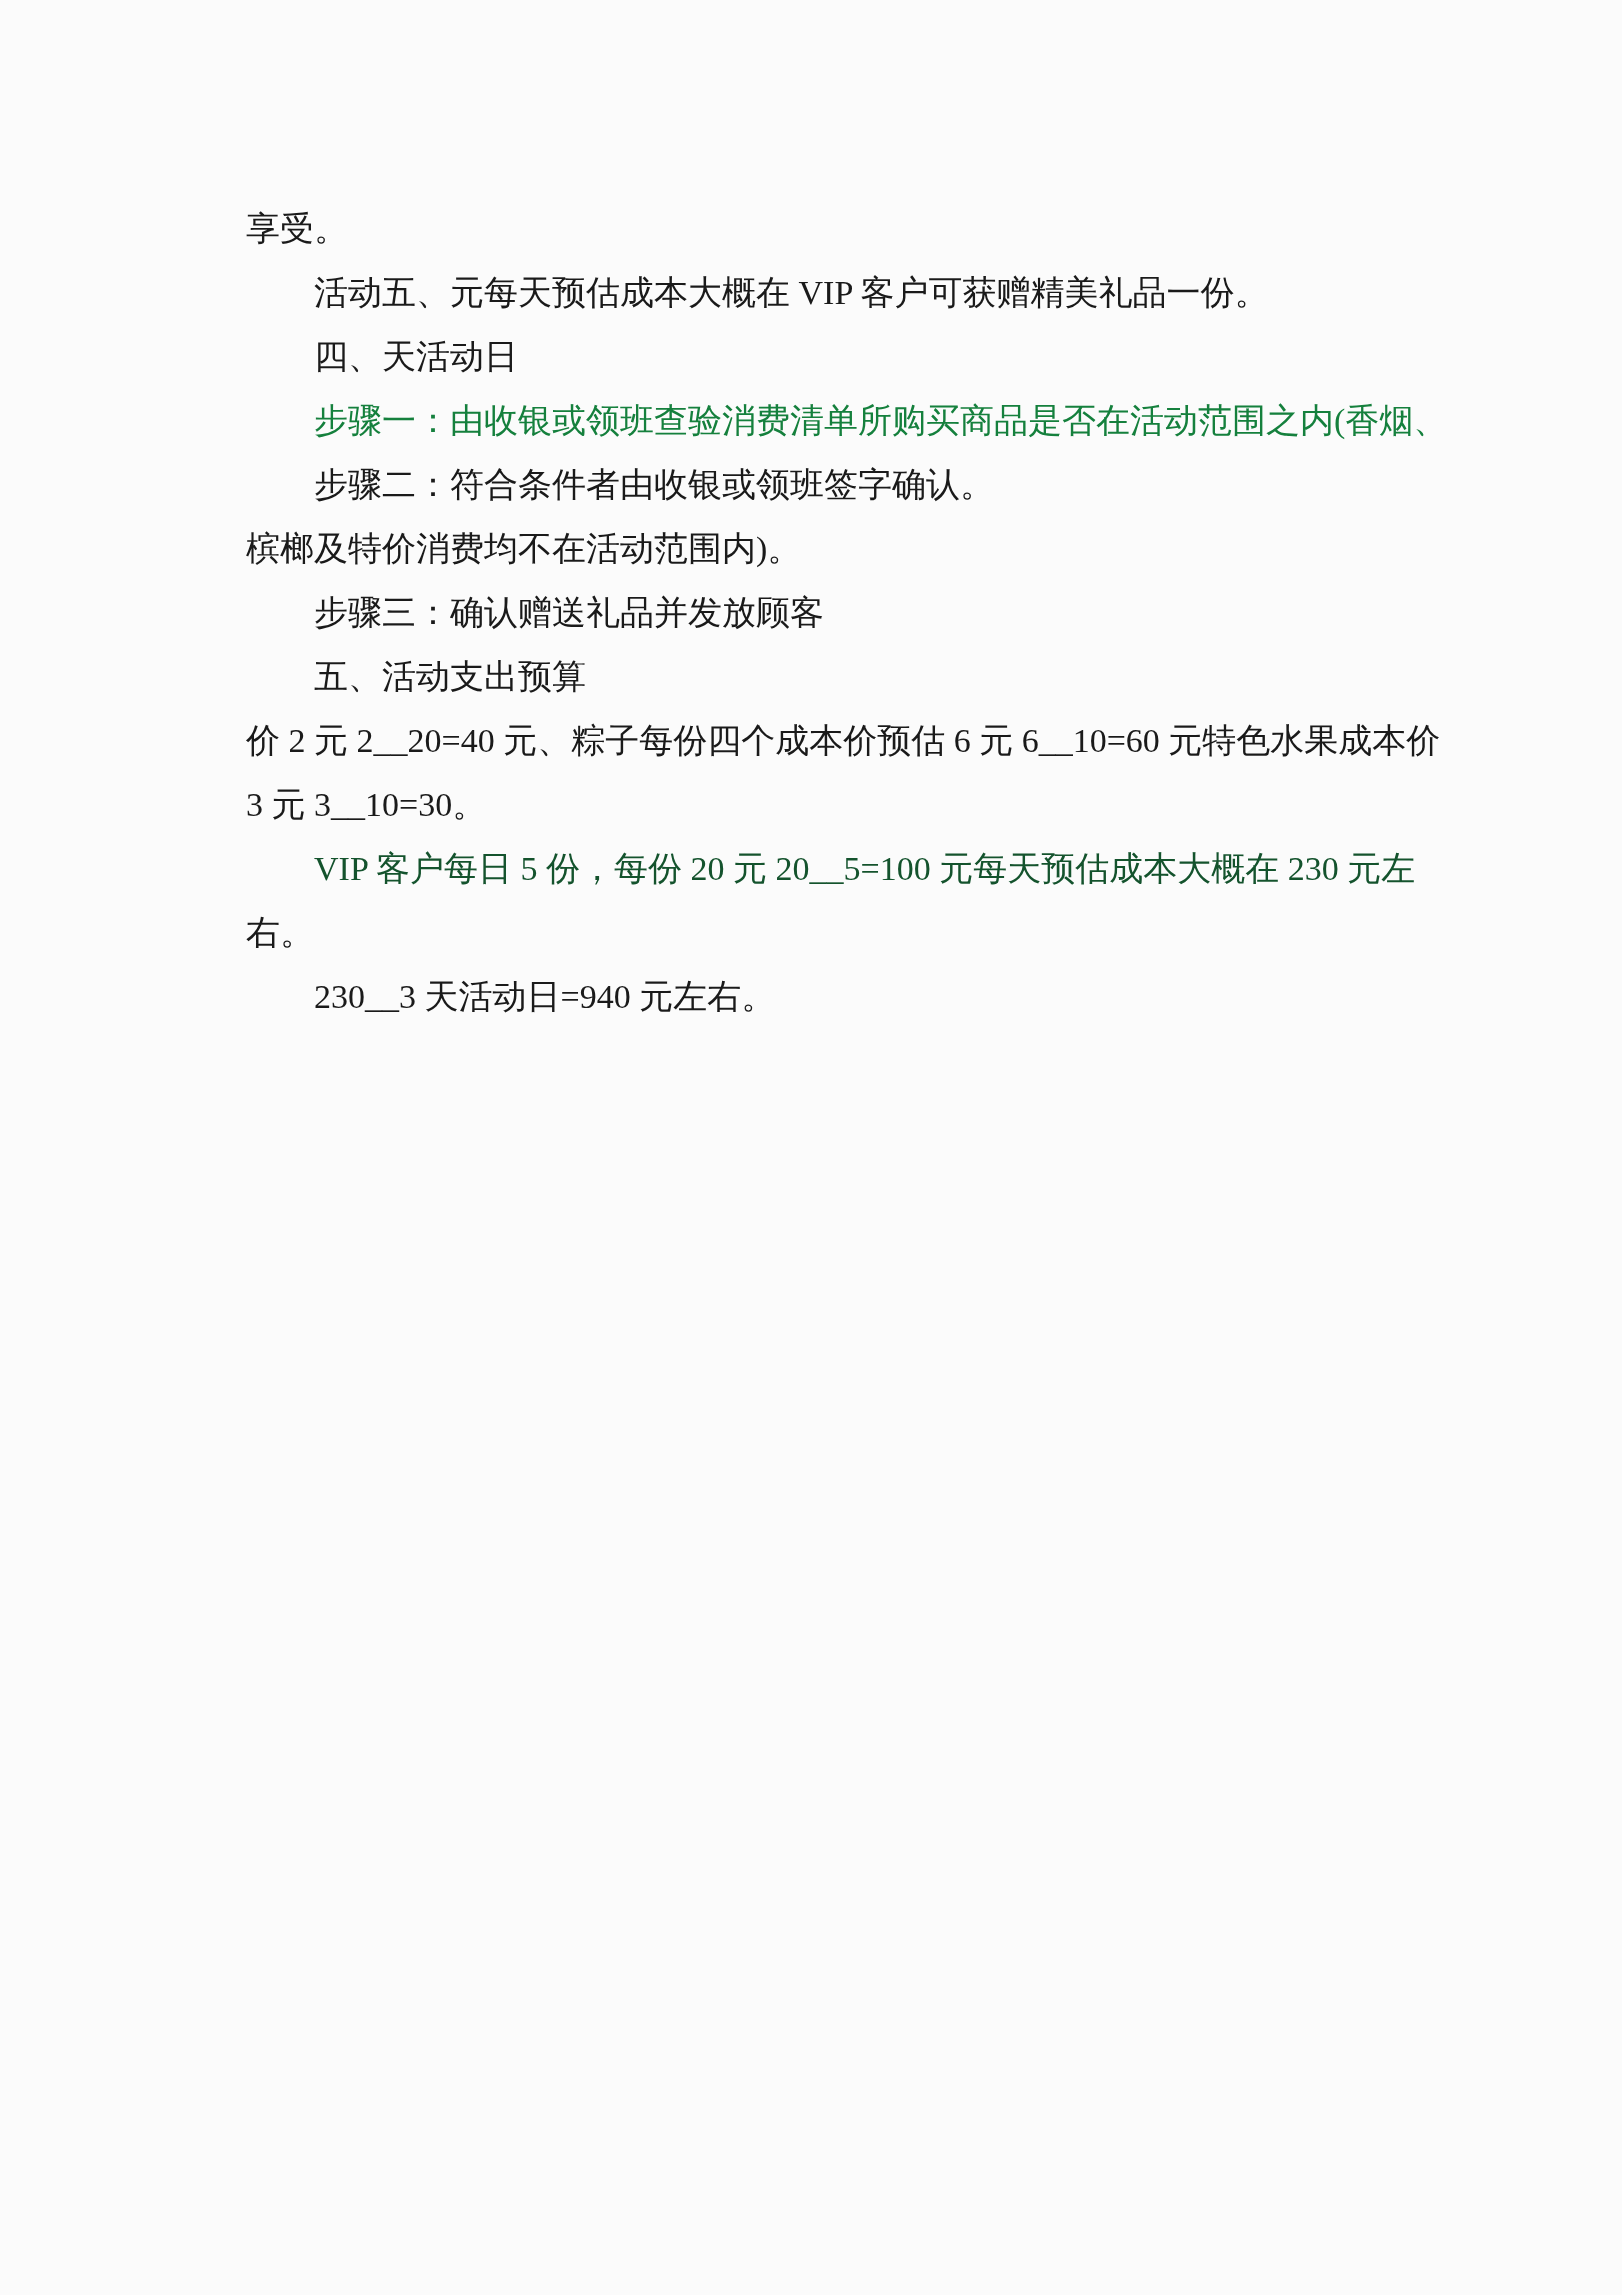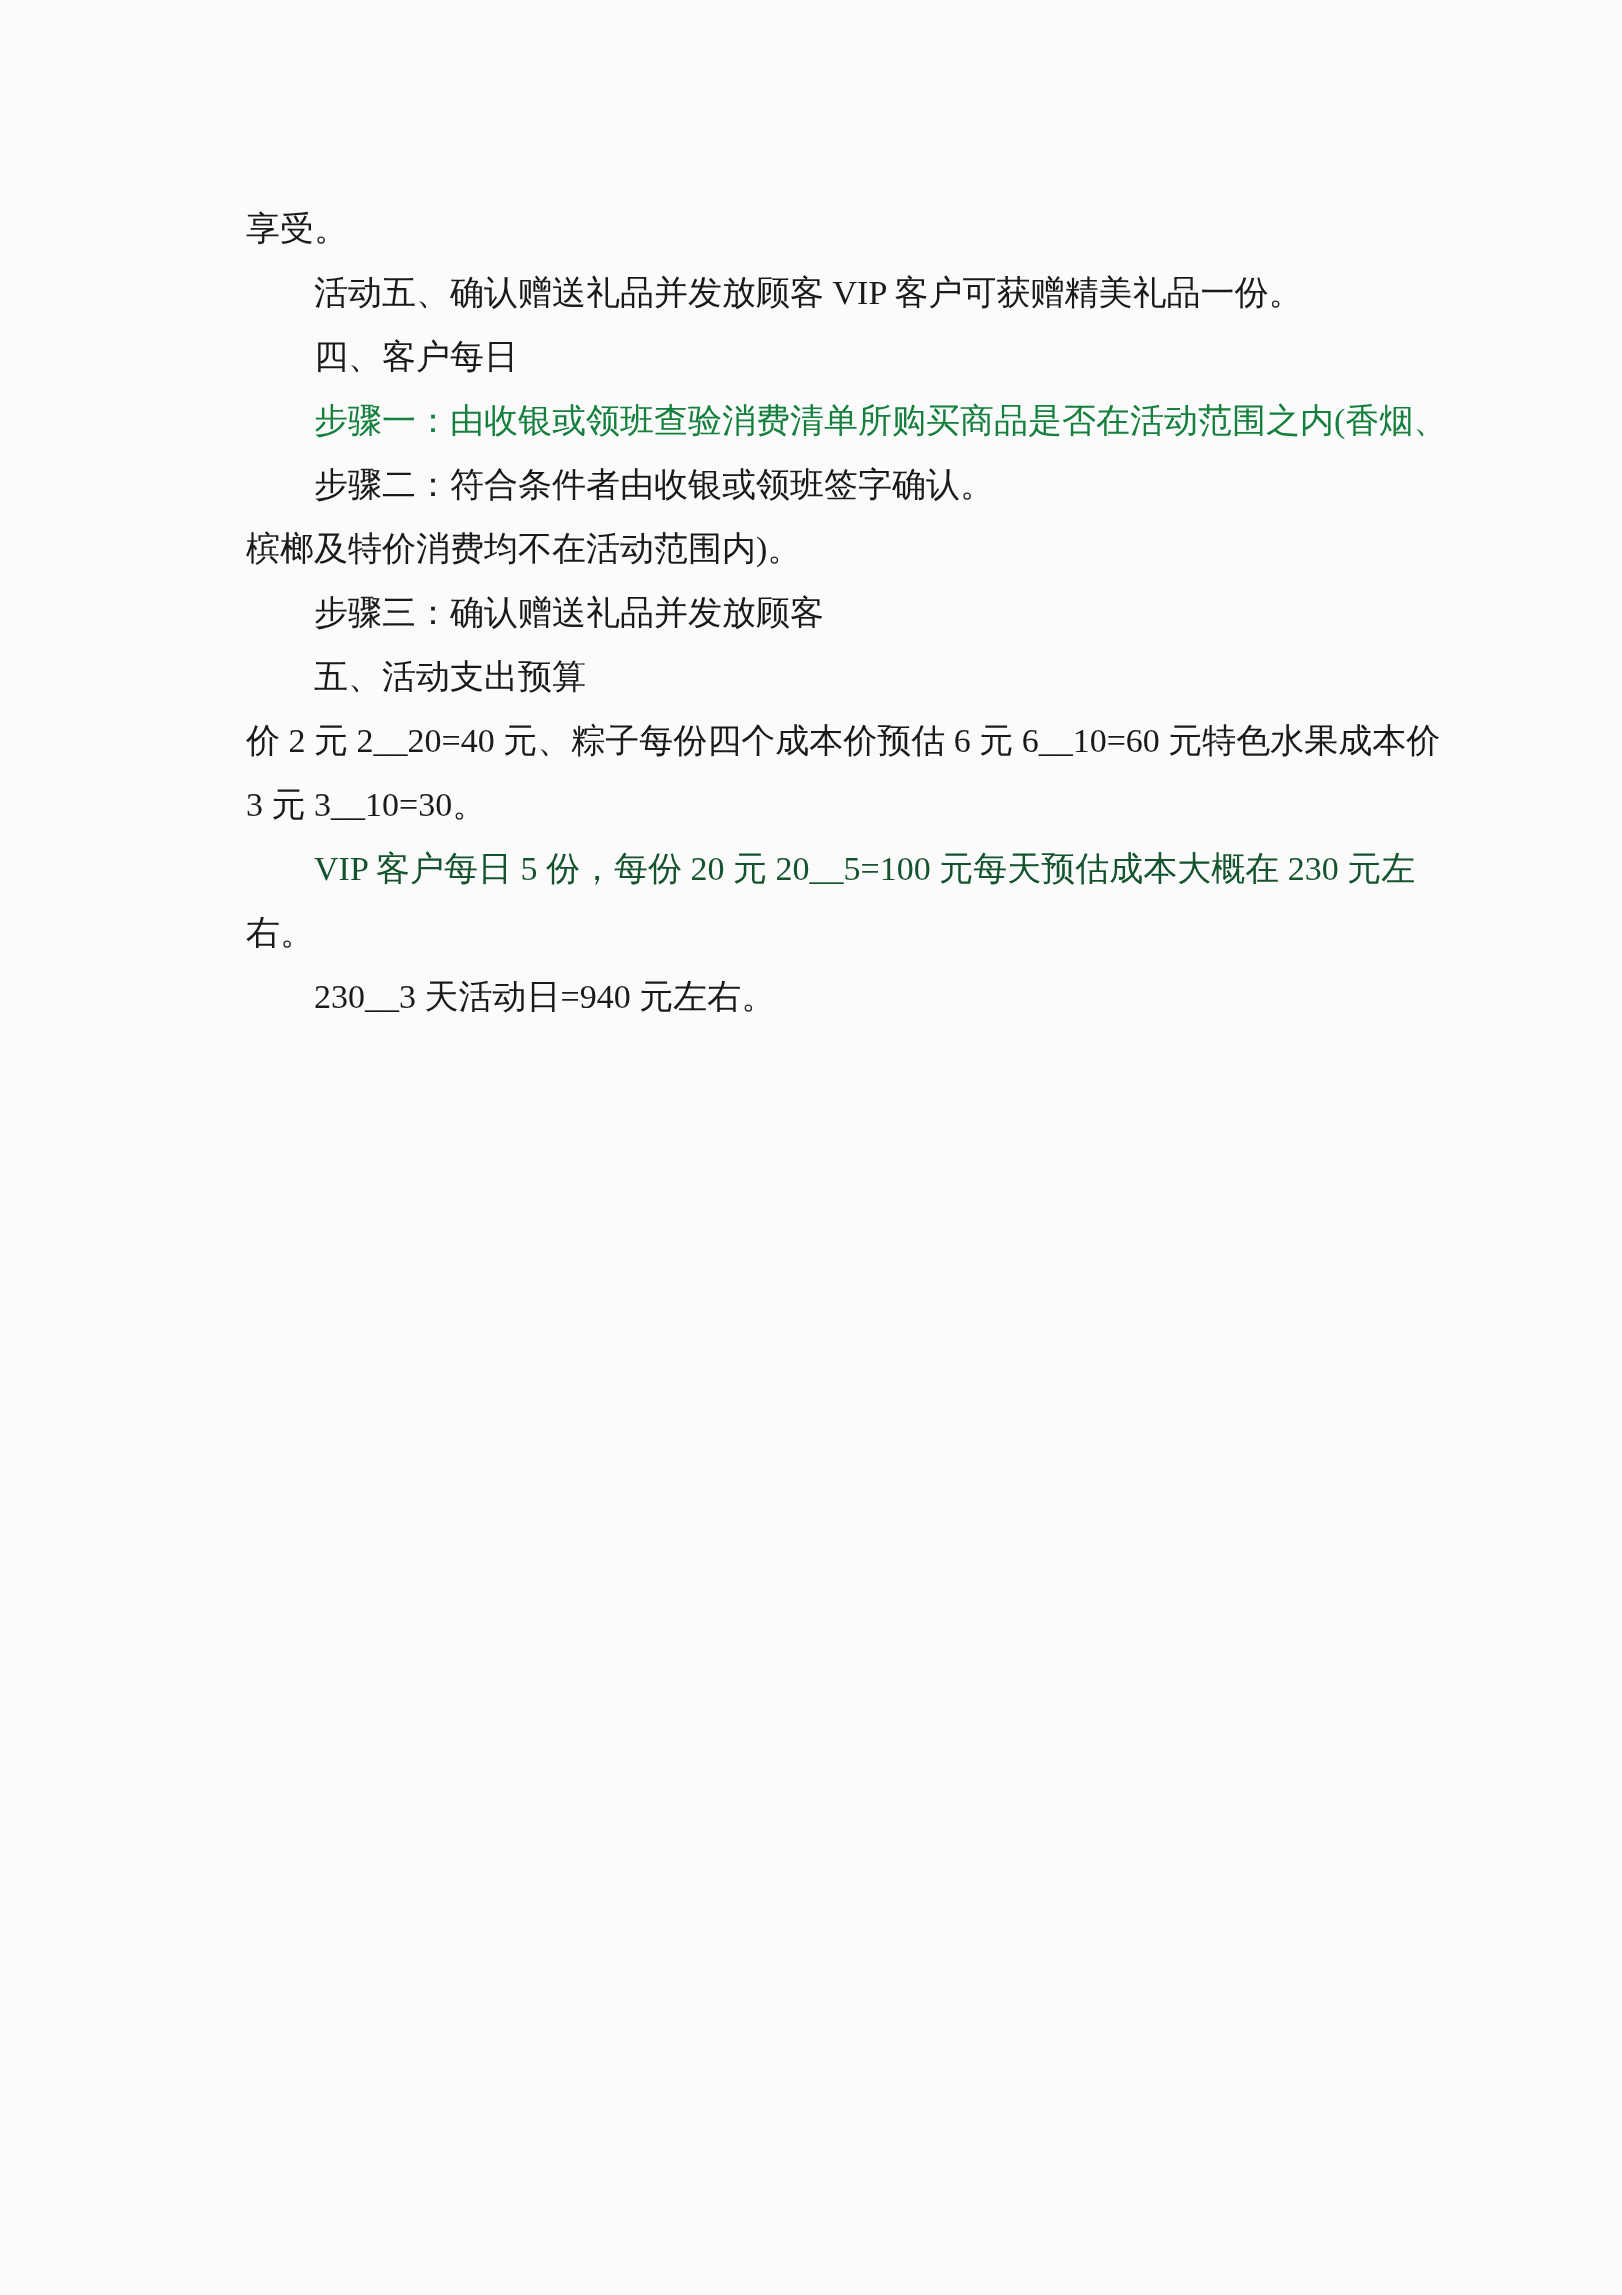--- a/index.html
+++ b/index.html
@@ -39,22 +39,22 @@
     text-align: justify;
     text-align-last: justify;
   }
 </style>
 </head>
 <body>
 
 <div class="page" style="background: rgb(251, 251, 251);">
   <div class="text-block" id="lines-container">
       <p class="line" style="color: rgb(26, 26, 26);">享受。</p>
-      <p class="line indent" style="color: rgb(26, 26, 26);">活动五、确认赠送礼品并发放顾客 VIP 客户可获赠精美礼品一份。</p>
-      <p class="line indent" style="color: rgb(26, 26, 26);">四、客户每日</p>
+      <p class="line indent" style="color: rgb(26, 26, 26);">活动五、元每天预估成本大概在 VIP 客户可获赠精美礼品一份。</p>
+      <p class="line indent" style="color: rgb(26, 26, 26);">四、天活动日</p>
       <p class="line indent justify" style="color: #15803d;">步骤一：由收银或领班查验消费清单所购买商品是否在活动范围之内(香烟、</p>
       <p class="line indent" style="color: rgb(26, 26, 26);">步骤二：符合条件者由收银或领班签字确认。</p>
       <p class="line" style="color: rgb(26, 26, 26);">槟榔及特价消费均不在活动范围内)。</p>
       <p class="line indent" style="color: rgb(26, 26, 26);">步骤三：确认赠送礼品并发放顾客</p>
       <p class="line indent" style="color: rgb(26, 26, 26);">五、活动支出预算</p>
       <p class="line justify" style="color: rgb(26, 26, 26);">价 2 元 2__20=40 元、粽子每份四个成本价预估 6 元 6__10=60 元特色水果成本价</p>
       <p class="line" style="color: rgb(26, 26, 26);">3 元 3__10=30。</p>
       <p class="line indent justify" style="color: #14532d;">VIP 客户每日 5 份，每份 20 元 20__5=100 元每天预估成本大概在 230 元左</p>
       <p class="line" style="color: rgb(26, 26, 26);">右。</p>
       <p class="line indent" style="color: rgb(26, 26, 26);">230__3 天活动日=940 元左右。</p>

